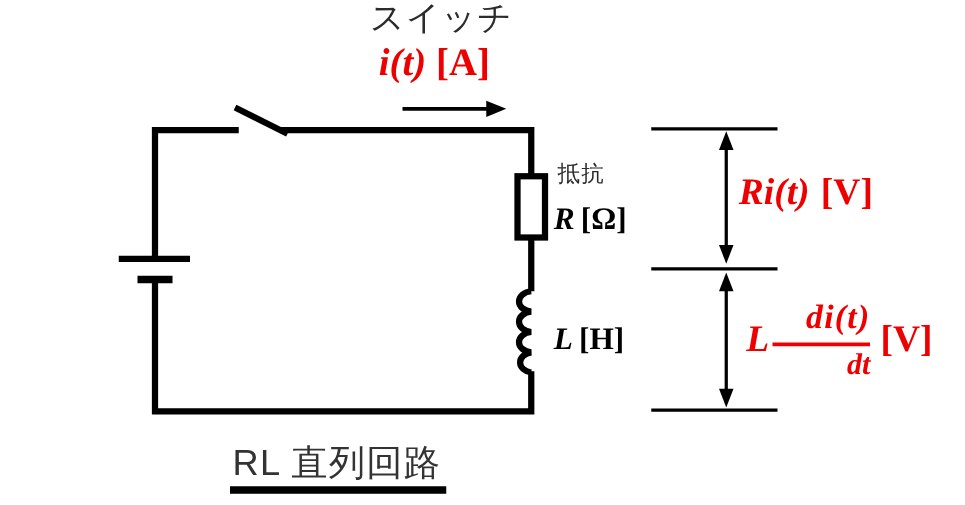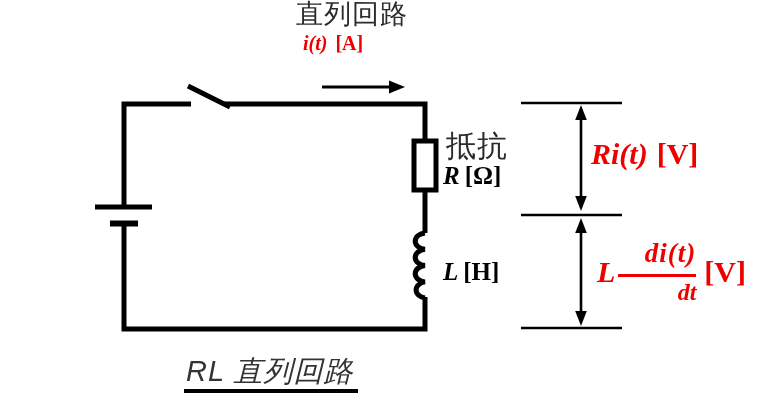--- a/index.html
+++ b/index.html
@@ -3,40 +3,40 @@
 <meta charset="utf-8">
 <style>
   html,body{margin:0;padding:0;background:#ffffff;}
   .canvas{
     position:relative;width:772px;height:404px;background:#fff;overflow:hidden;
     font-family:"Liberation Sans",sans-serif;
   }
   .canvas svg{position:absolute;left:0;top:0;color:var(--ink,#000);}
   .t{position:absolute;line-height:1.08;white-space:nowrap;}
   .jp{color:var(--jp_text,#2b2b2b);font-size:27px;letter-spacing:1px;}
-  .jp-small{color:var(--jp_text,#2b2b2b);font-size:30px;letter-spacing:1px;}
+  .jp-small{color:var(--jp_text,#2b2b2b);font-size:18px;letter-spacing:1px;}
   .math{font-family:"Liberation Serif",serif;font-weight:bold;color:var(--ink,#000);}
   .red{color:var(--red,#ee0000);}
   .var{font-style:italic;}
   .unit{font-style:normal;}
-  .m31{font-size:20px;}
+  .m31{font-size:31px;}
   .m30{font-size:30px;}
   .m29{font-size:25px;}
   .sym-s{font-family:"Liberation Serif",serif;font-size:28px;color:#1a1a1a;margin-left:5px;}
   .ml4{margin-left:4px;} .ml5{margin-left:5px;} .ml8{margin-left:8px;} .ml9{margin-left:9px;}
   .formula{display:flex;align-items:center;font-family:"Liberation Serif",serif;font-weight:bold;}
   .formula .coef{font-size:30px;font-style:italic;}
   .frac{display:inline-flex;flex-direction:column;align-items:flex-end;margin-left:3px;}
   .frac .num{font-size:27px;font-style:italic;margin-bottom:6px;letter-spacing:1px;}
   .frac .bar{height:3px;background:var(--red,#ee0000);width:100%;min-width:78px;}
   .frac .den{font-size:24px;font-style:italic;margin-top:3px;}
   .formula .unit{font-size:30px;margin-left:8px;}
   .title{
     color:var(--title_text,#333);font-size:29px;letter-spacing:1px;
-    border-bottom:4px solid #000000;padding:0 4px 2px 2px;font-style:italic;
+    border-bottom:6px solid #000000;padding:0 4px 2px 2px;
   }
 </style>
 </head>
 <body>
 
 <div class="canvas">
 
   <svg width="772" height="404" viewBox="0 0 772 404">
 
     <g stroke="currentColor" stroke-width="5" fill="none">
@@ -71,21 +71,21 @@
       <polygon points="581,211 575.2,196 586.8,196" stroke="none"></polygon>
     </g>
 
     <g stroke="currentColor" fill="currentColor">
       <line x1="581" y1="225" x2="581" y2="319" stroke-width="2.6"></line>
       <polygon points="581,218 575.2,233 586.8,233" stroke="none"></polygon>
       <polygon points="581,326 575.2,311 586.8,311" stroke="none"></polygon>
     </g>
   </svg>
 
-  <div class="t jp" style="left:296px;top:0px">直列回路</div>
+  <div class="t jp" style="left:296px;top:0px">スイッチ</div>
 
   <div class="t math red m31" style="left:303px;top:33px">
     <span class="var">i(t)</span><span class="unit ml8">[A]</span>
   </div>
 
 
 
   <div class="t jp-small" style="left:446px;top:130px">抵抗</div>
 
   <div class="t math m29" style="left:443px;top:162px">

